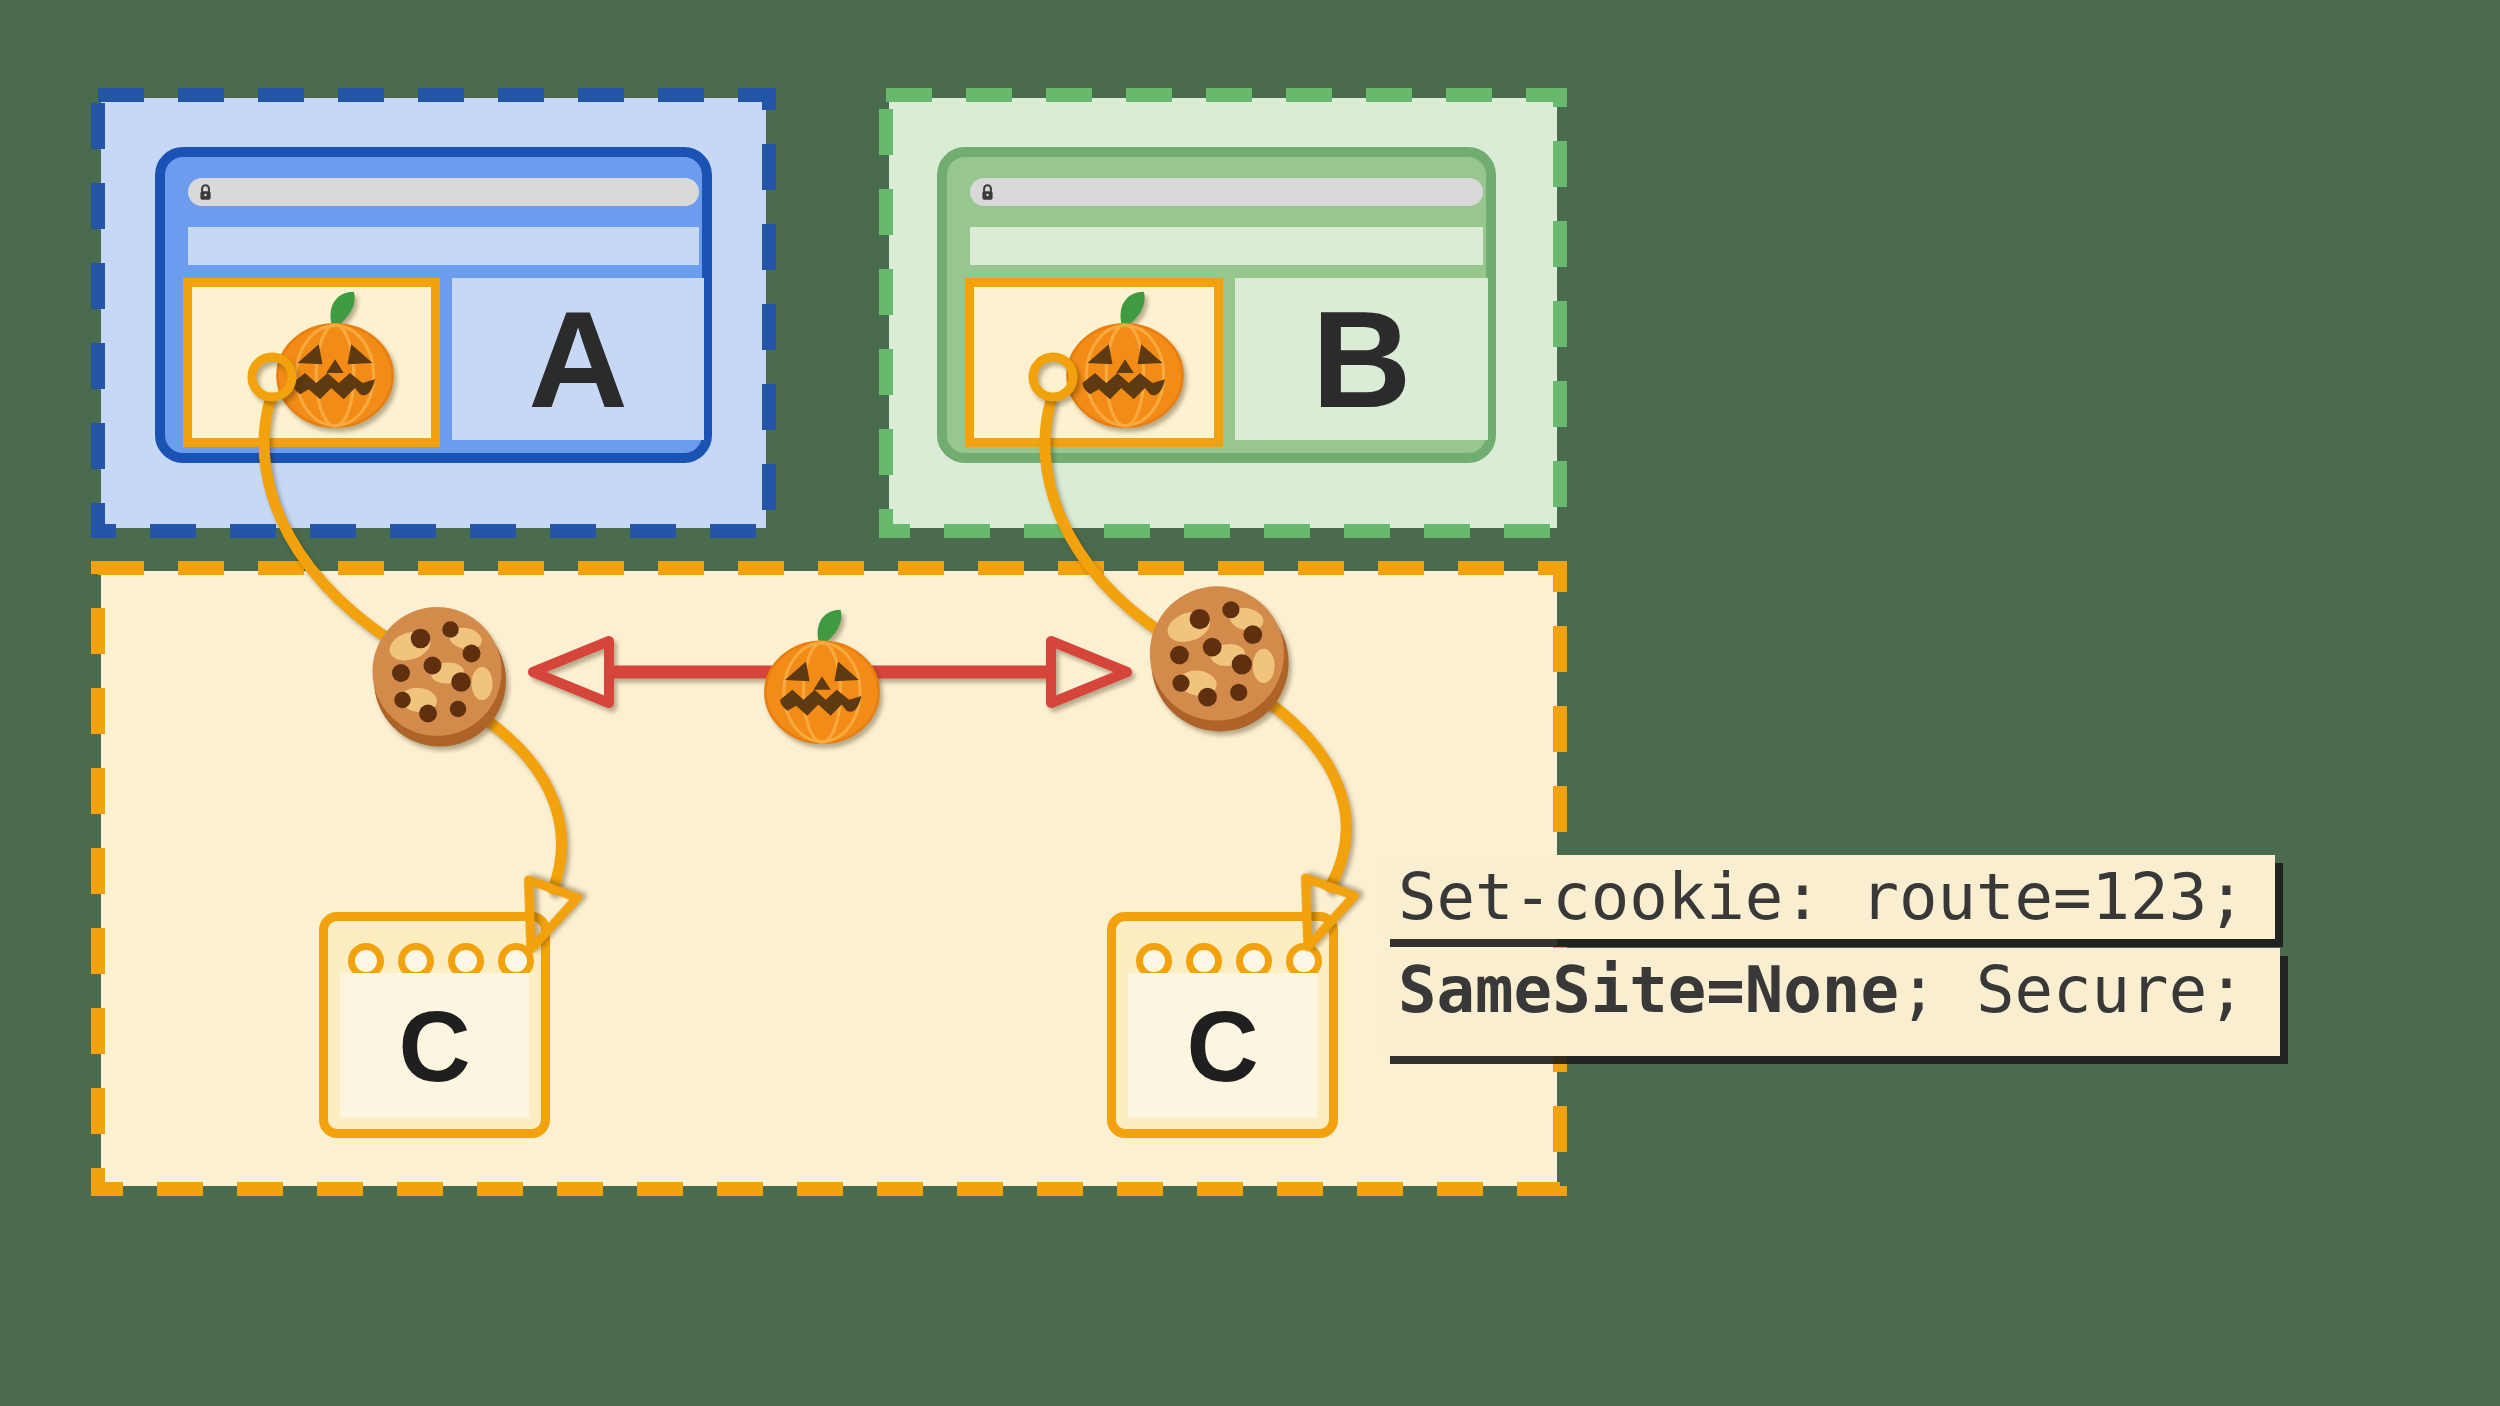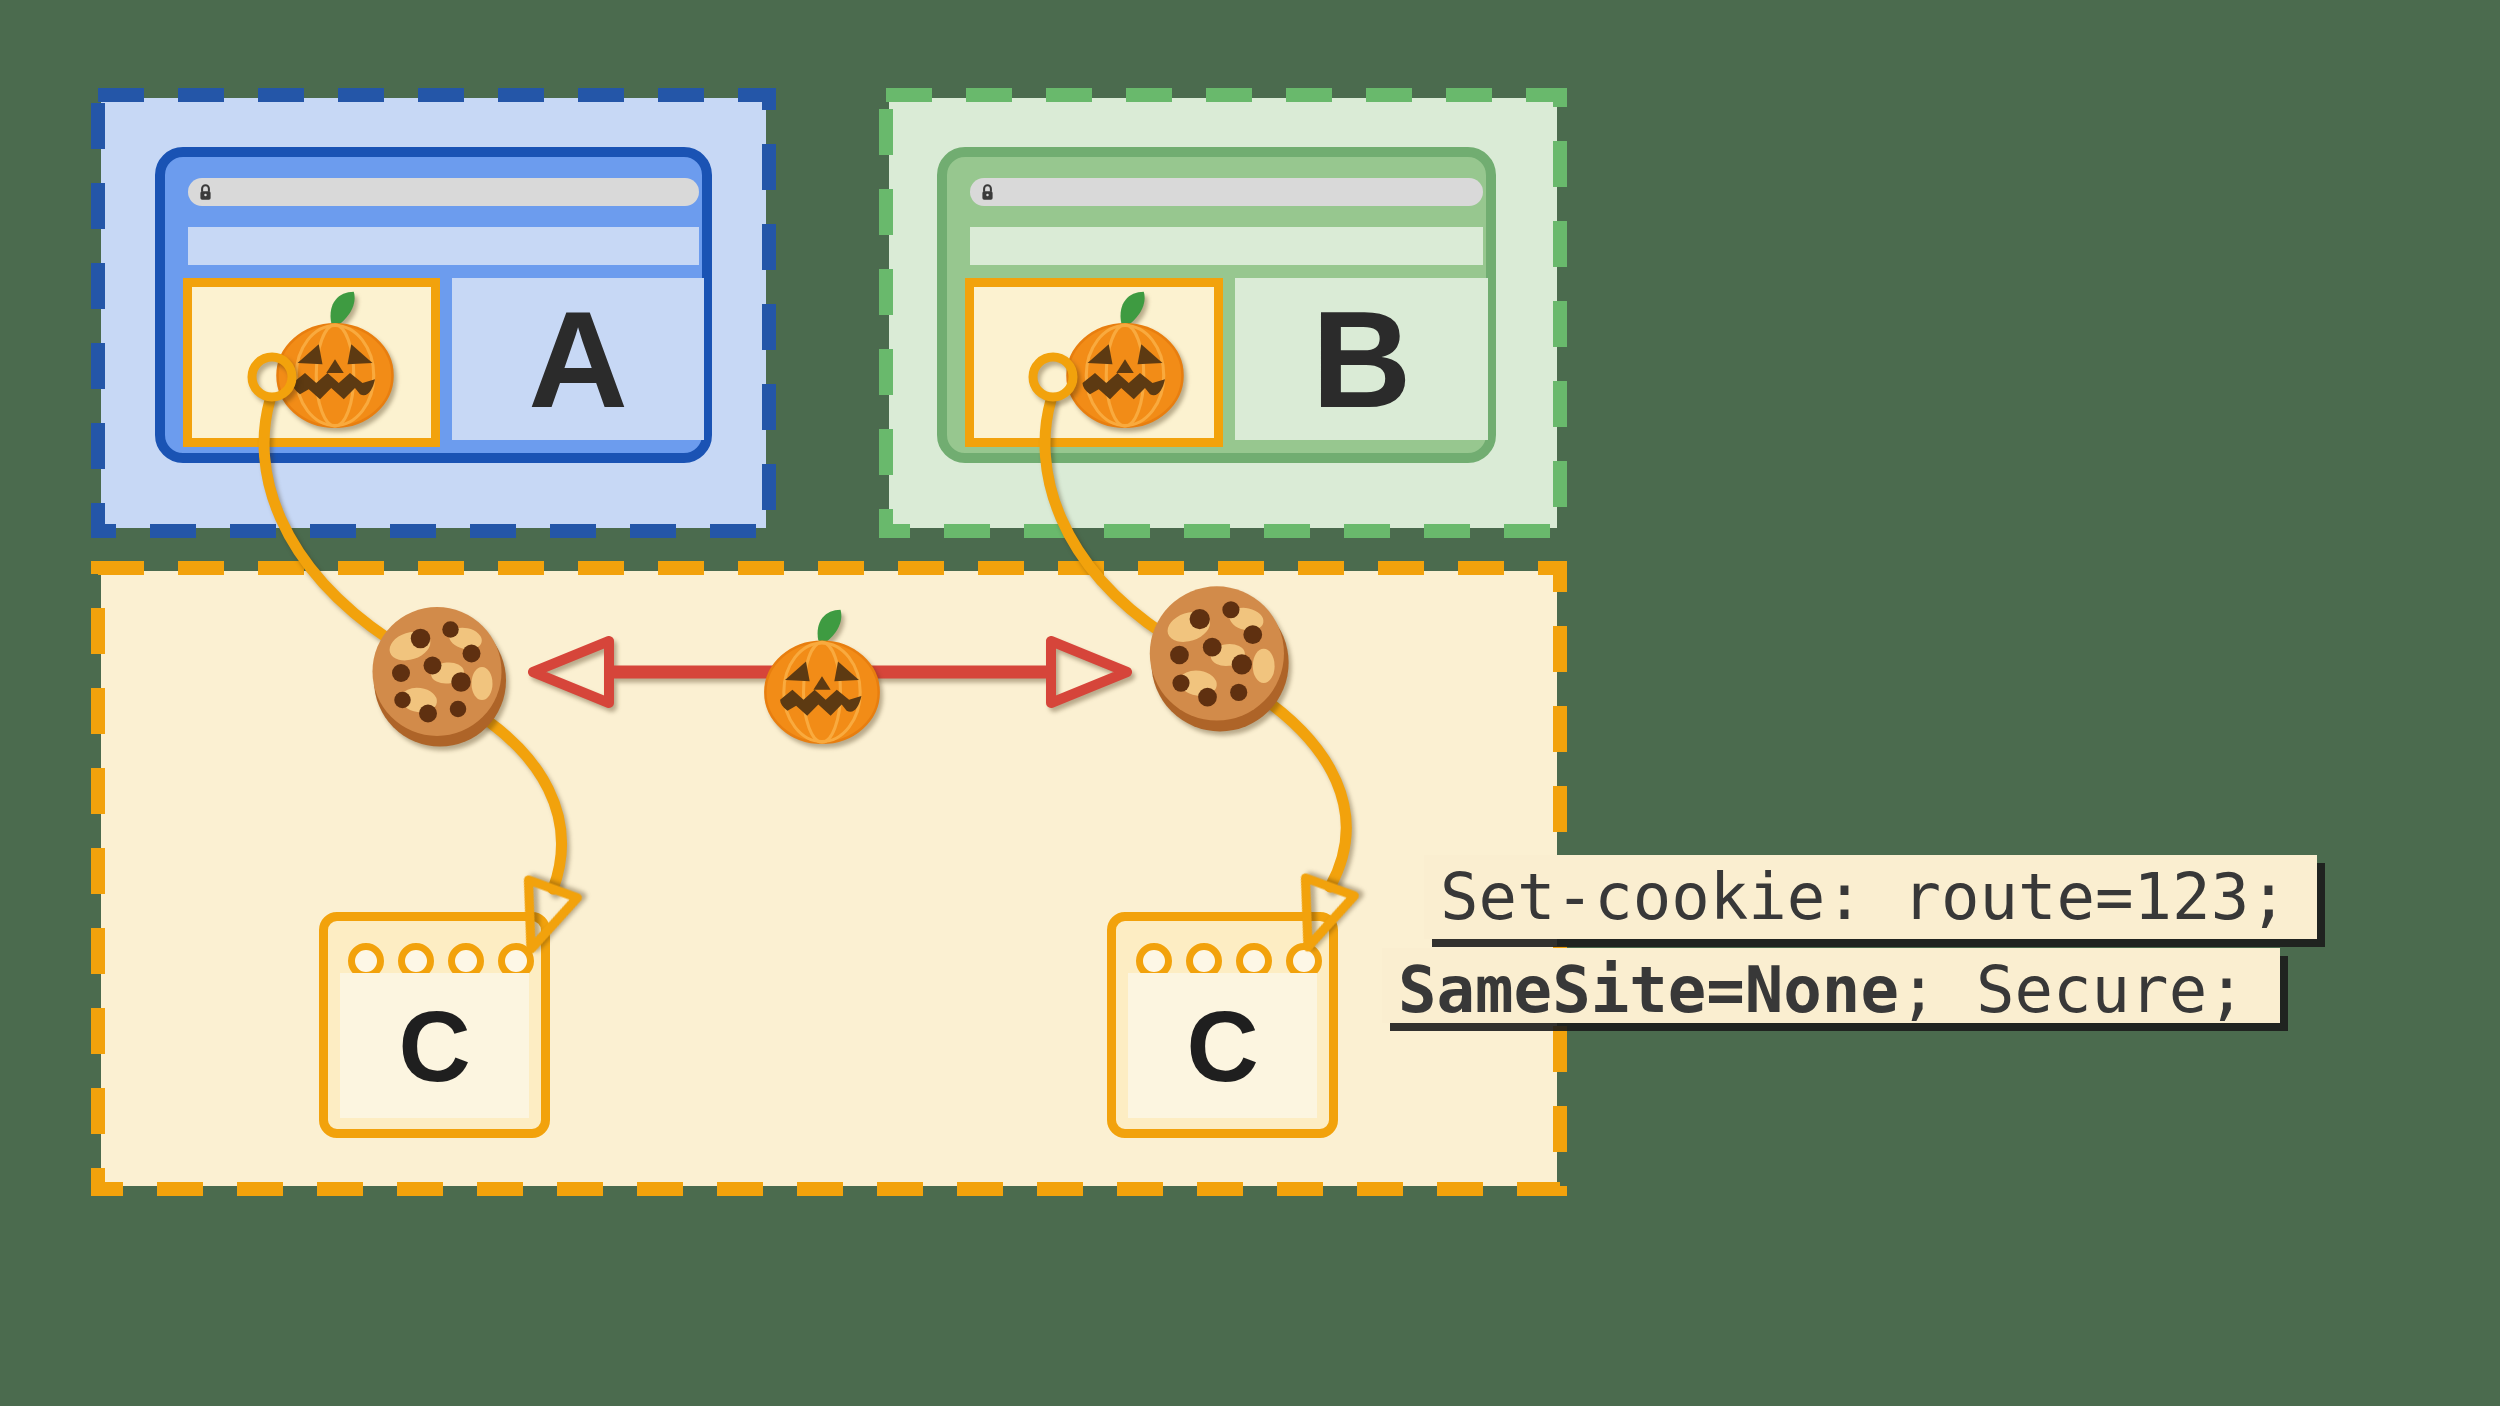--- a/index.html
+++ b/index.html
@@ -174,20 +174,20 @@
 
     <use href="#pumpkin" x="260" y="288" width="150" height="140" class="soft-shadow"></use>
     <use href="#pumpkin" x="1050" y="288" width="150" height="140" class="soft-shadow"></use>
     <use href="#pumpkin" x="748" y="606" width="148" height="138" class="soft-shadow"></use>
     <use href="#cookie" x="365" y="598" width="150" height="150" class="soft-shadow"></use>
     <use href="#cookie" x="1142" y="577" width="156" height="156" class="soft-shadow"></use>
     <circle cx="272" cy="377" r="20" fill="none" stroke="#F2A20C" stroke-width="9" class="soft-shadow"></circle>
     <circle cx="1053" cy="377" r="20" fill="none" stroke="#F2A20C" stroke-width="9" class="soft-shadow"></circle>
   </svg>
 
-  <div class="code-box" style="left:1424px;top:855px;width:893px;height:84px;">
+  <div class="code-box" style="left:1382px;top:855px;width:893px;height:84px;">
     <span>Set-cookie: route=123;</span>
   </div>
-  <div class="code-box" style="left:1382px;top:948px;width:898px;height:75px;">
+  <div class="code-box" style="left:1382px;top:948px;width:898px;height:108px;">
     <b>SameSite=None</b><span>; Secure;</span>
   </div>
 
 </div>
 
 </body></html>

